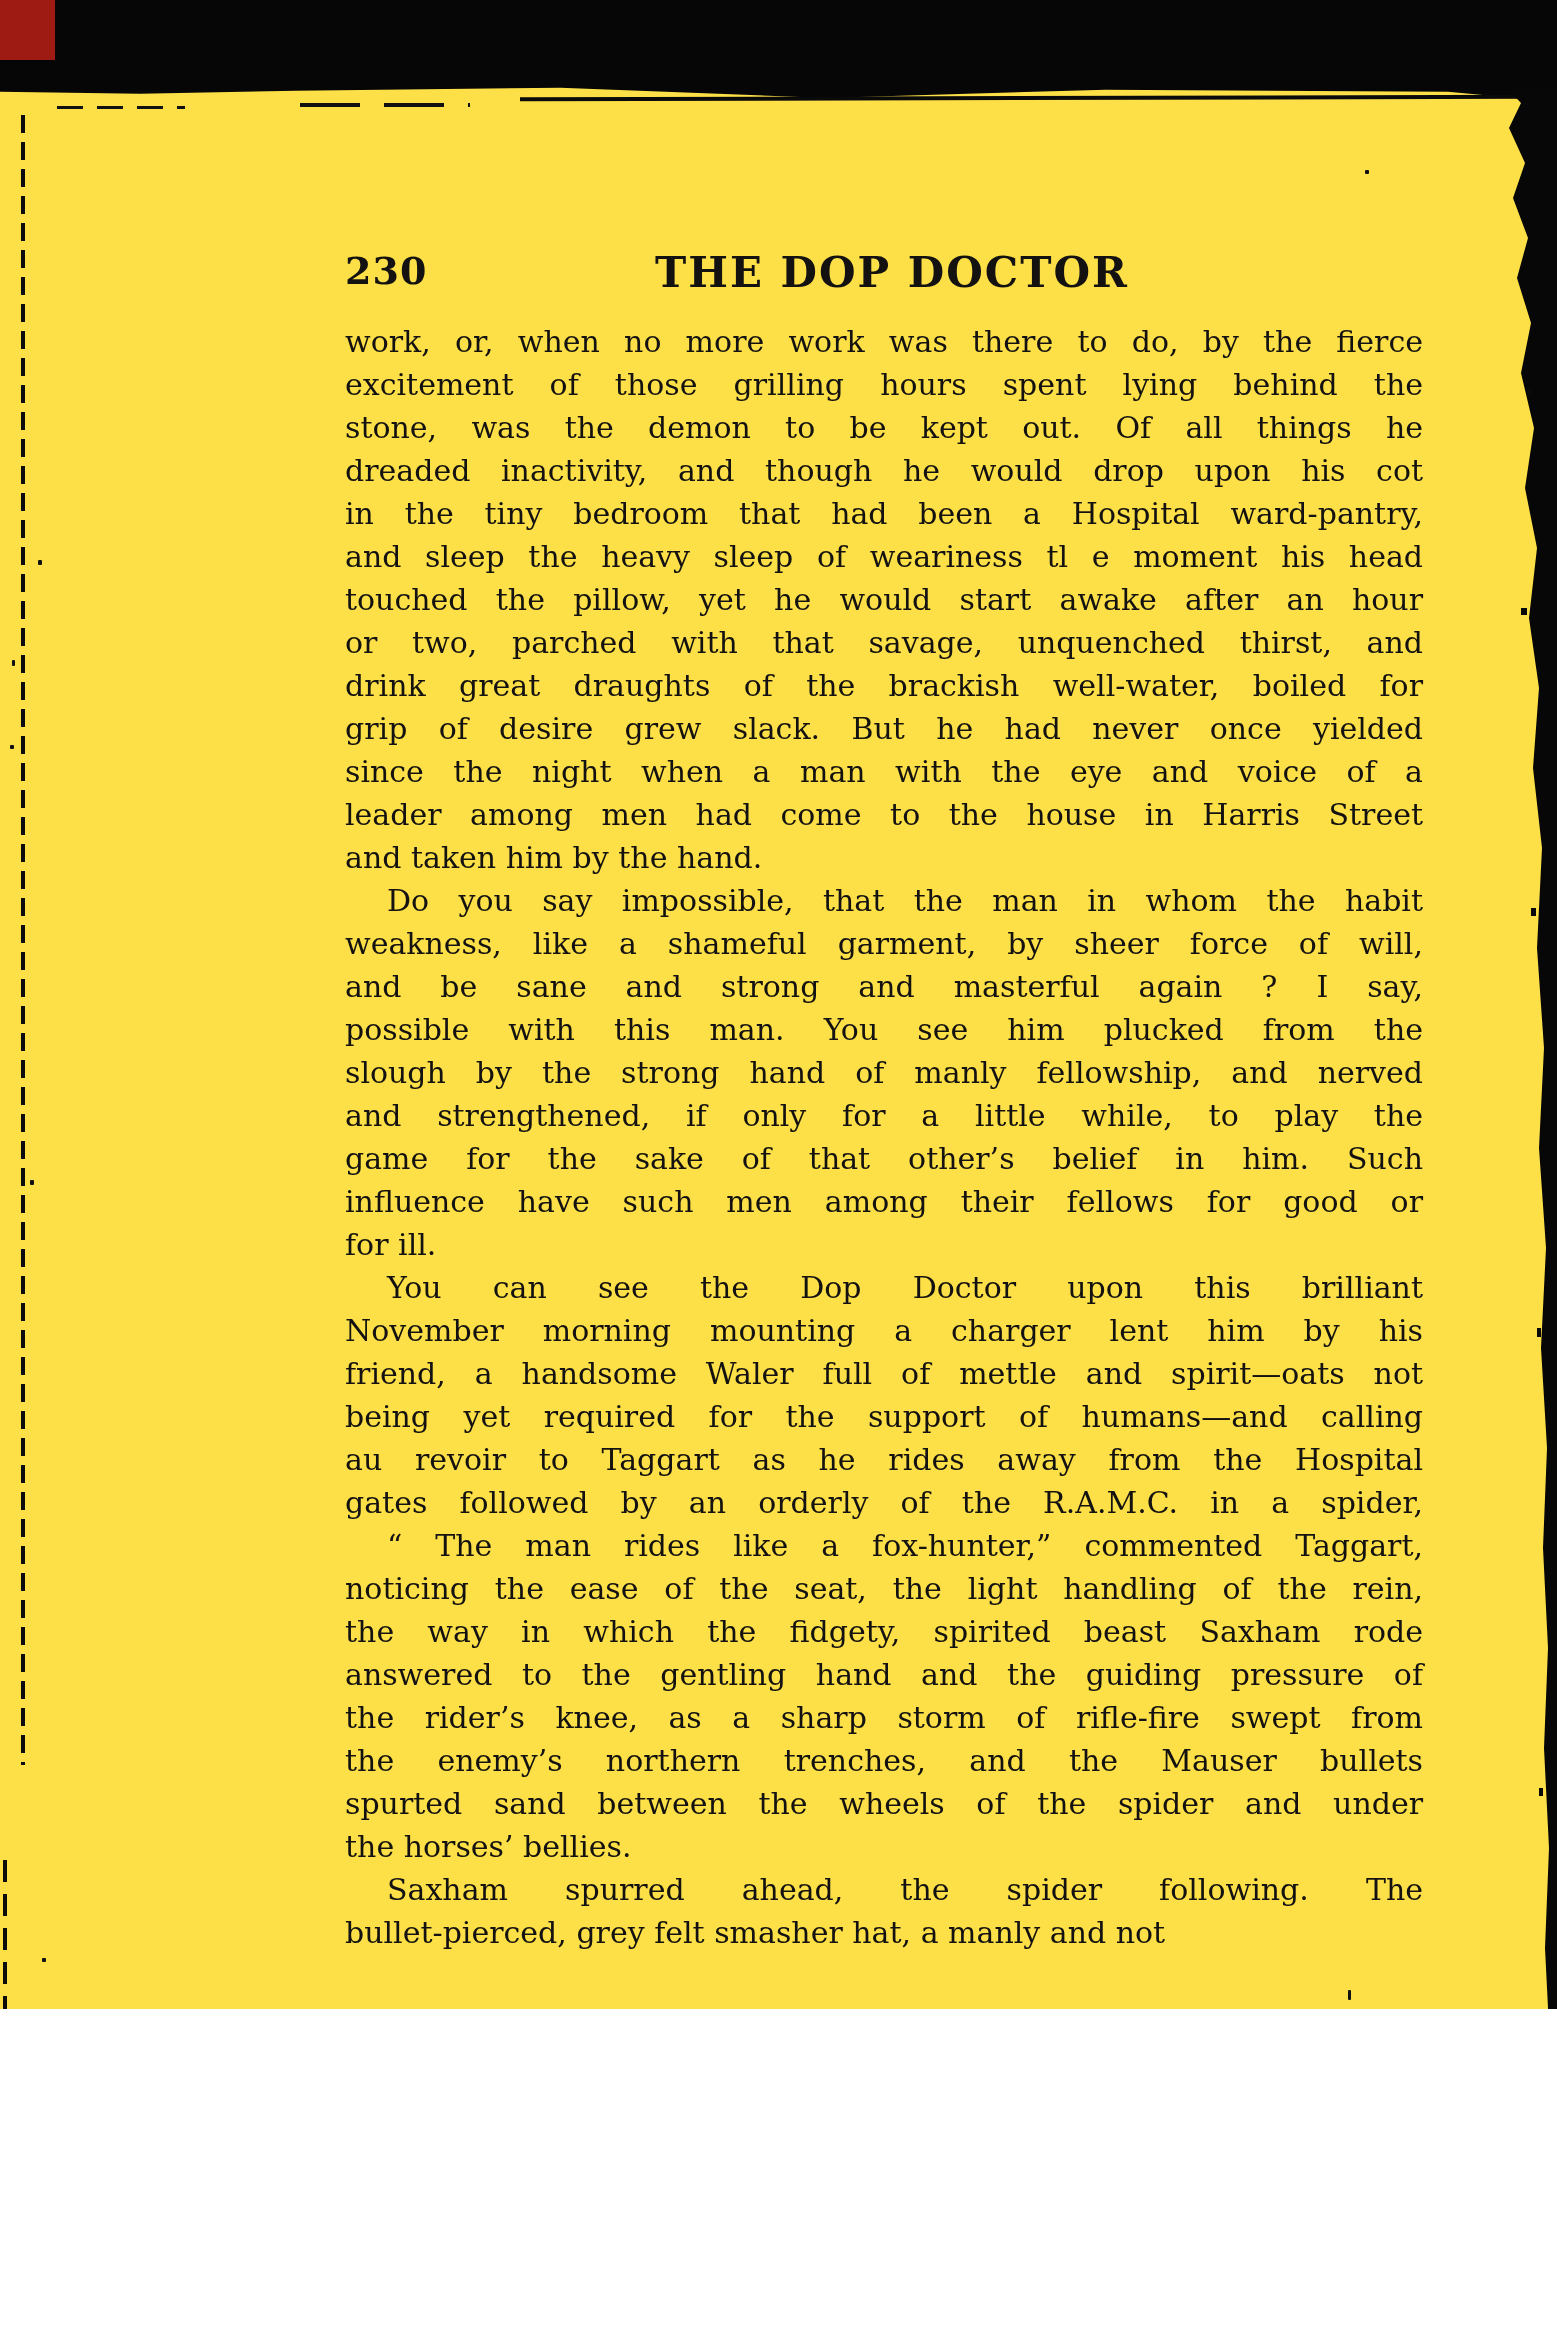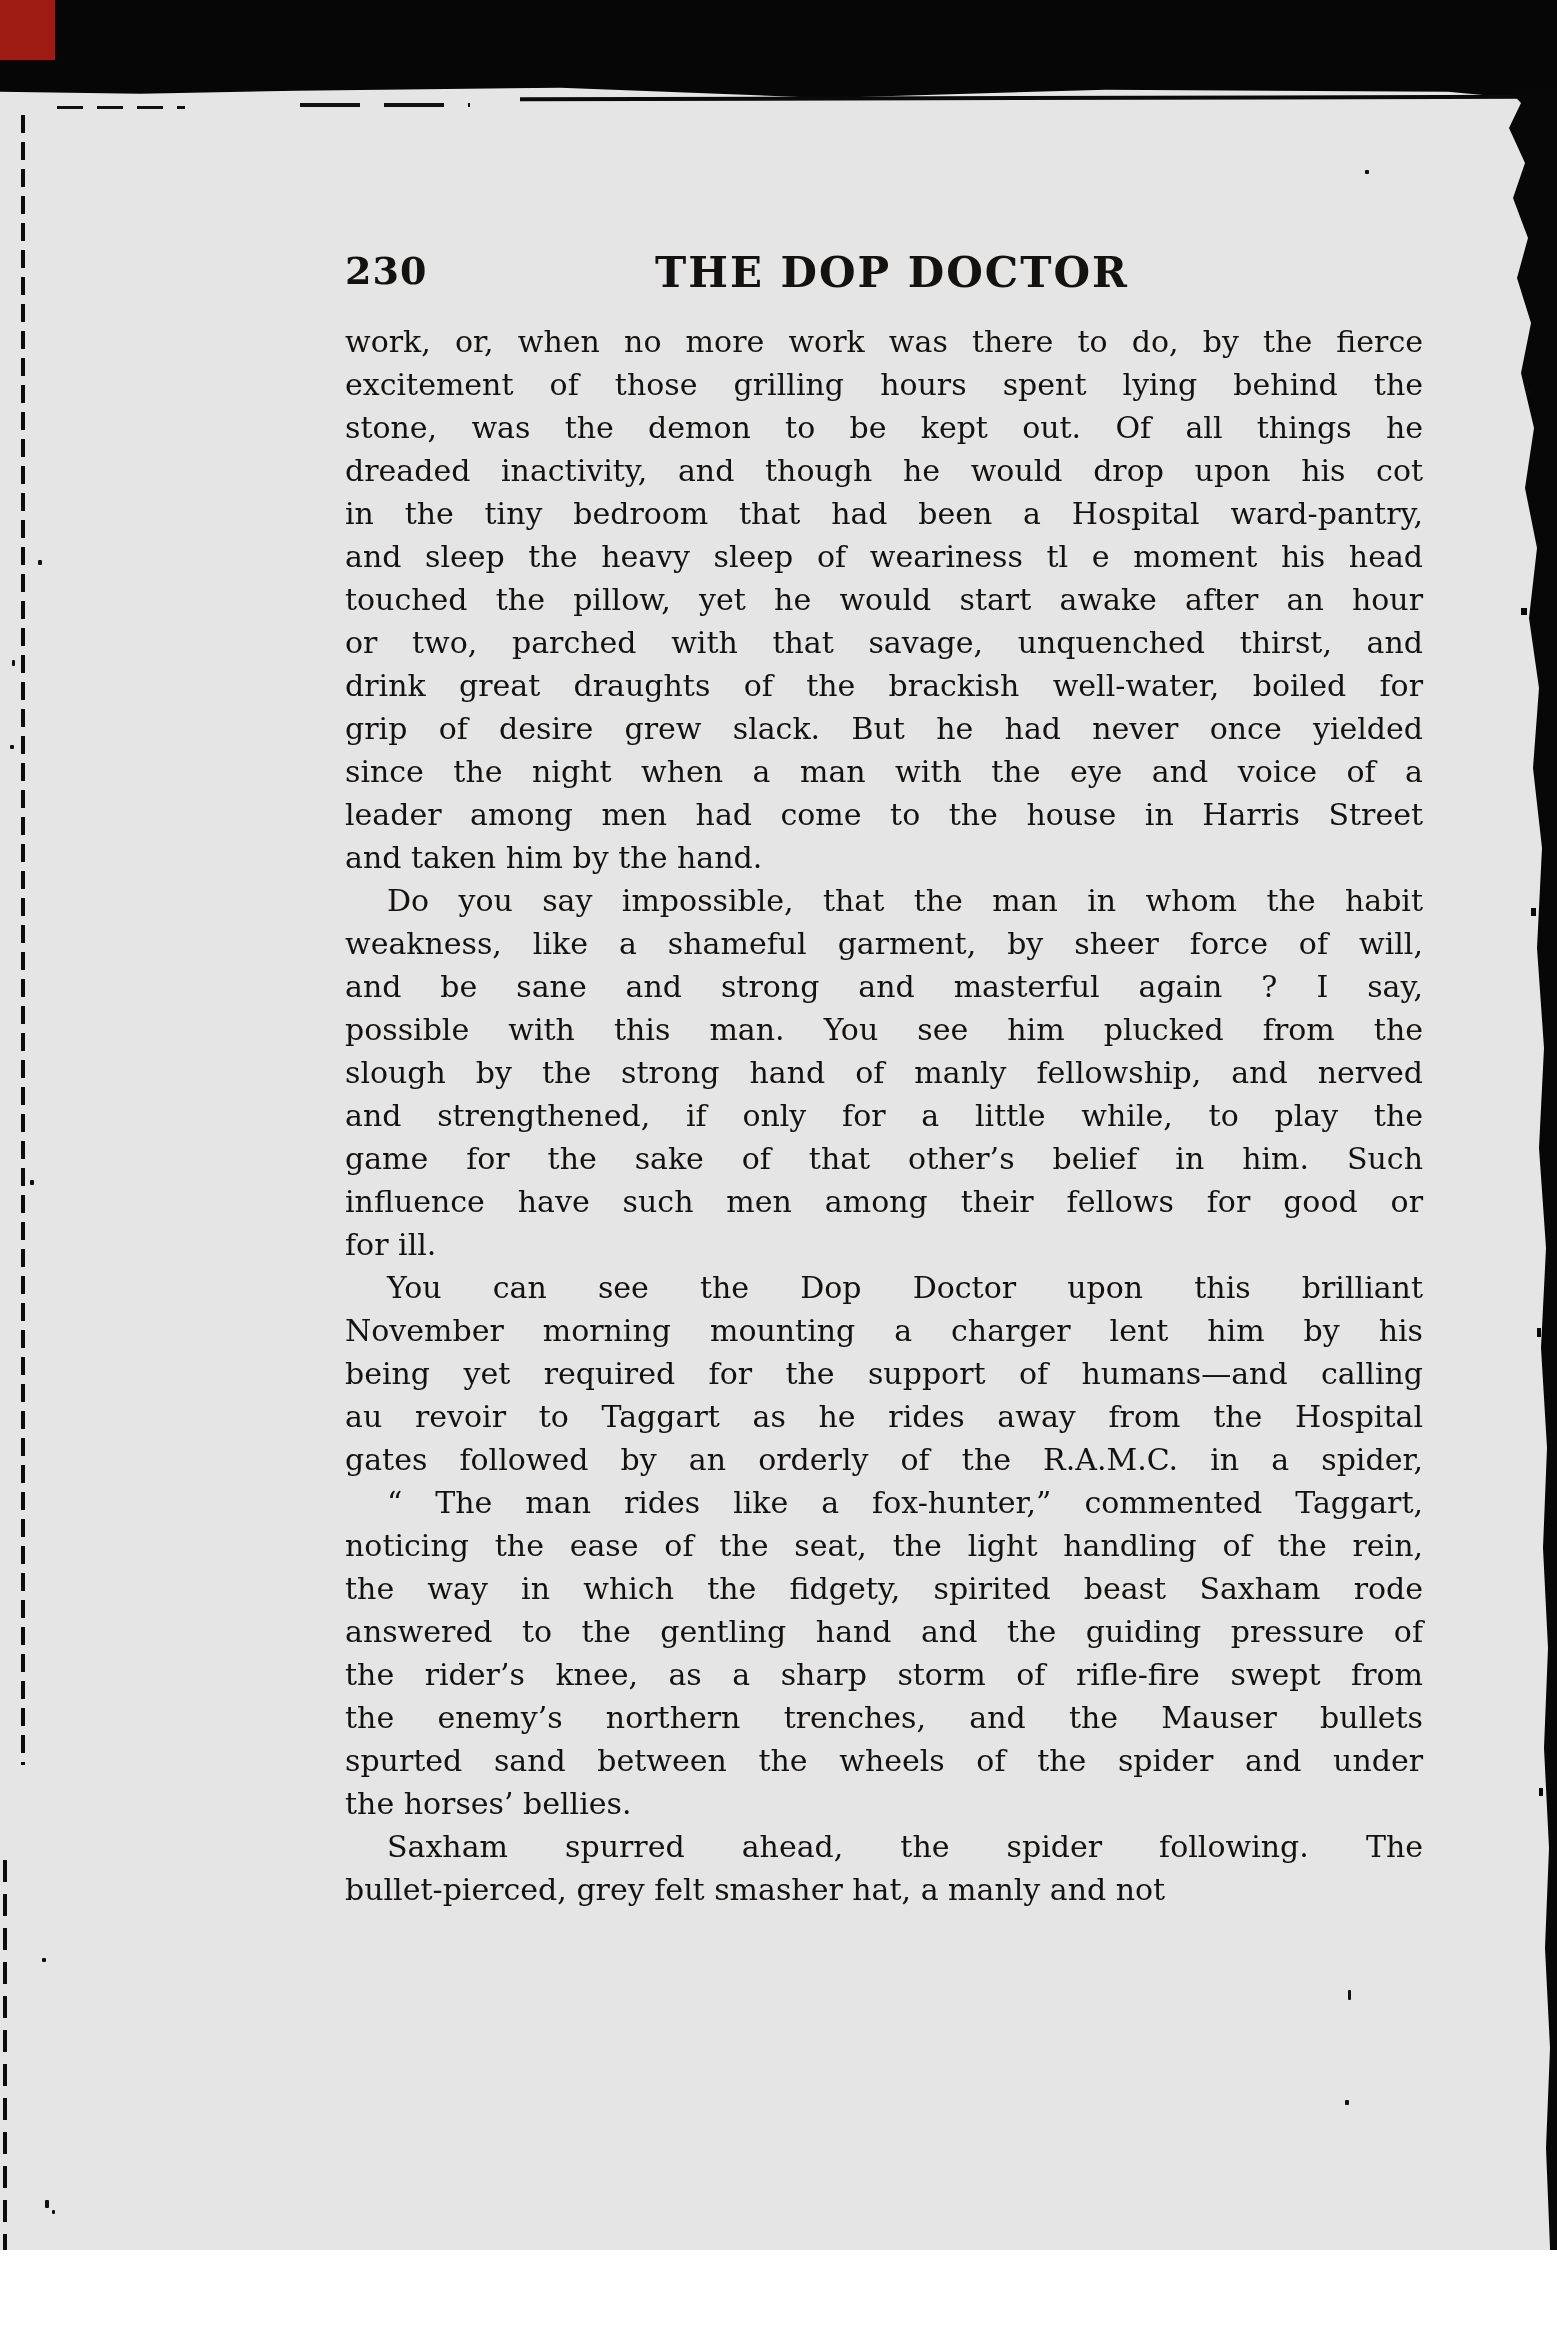--- a/index.html
+++ b/index.html
@@ -1,18 +1,18 @@
 <!DOCTYPE html>
 <html><head>
 <meta charset="utf-8">
 <style>
   html,body { margin:0; padding:0; background:#ffffff; }
   .page {
-    position:relative; width:1557px; height:2250px;
-    background:#e5e5e5; overflow:hidden;
+    position:relative; width:1557px; height:2009px;
+    background:#fde047; overflow:hidden;
     font-family:"DejaVu Serif","Liberation Serif",serif;
     color:#141210;
   }
 
   
   .top-band {
     position:absolute; left:0; top:0; width:1557px; height:102px;
     background:#060606;
     clip-path:polygon(0 0,100% 0,100% 100%,93% 90%,71% 88%,53% 96%,36% 86%,19% 89%,9% 92%,0 90%);
   }
@@ -116,20 +116,21 @@
       <div class="line">weakness, like a shameful garment, by sheer force of will,</div>
       <div class="line">and be sane and strong and masterful again ? I say,</div>
       <div class="line">possible with this man. You see him plucked from the</div>
       <div class="line">slough by the strong hand of manly fellowship, and nerved</div>
       <div class="line">and strengthened, if only for a little while, to play the</div>
       <div class="line">game for the sake of that other’s belief in him. Such</div>
       <div class="line">influence have such men among their fellows for good or</div>
       <div class="line last">for ill.</div>
       <div class="line indent">You can see the Dop Doctor upon this brilliant</div>
       <div class="line">November morning mounting a charger lent him by his</div>
+      <div class="line">friend, a handsome Waler full of mettle and spirit—oats not</div>
       <div class="line">being yet required for the support of humans—and calling</div>
       <div class="line">au revoir to Taggart as he rides away from the Hospital</div>
       <div class="line">gates followed by an orderly of the R.A.M.C. in a spider,</div>
       <div class="line indent">“ The man rides like a fox-hunter,” commented Taggart,</div>
       <div class="line">noticing the ease of the seat, the light handling of the rein,</div>
       <div class="line">the way in which the fidgety, spirited beast Saxham rode</div>
       <div class="line">answered to the gentling hand and the guiding pressure of</div>
       <div class="line">the rider’s knee, as a sharp storm of rifle-fire swept from</div>
       <div class="line">the enemy’s northern trenches, and the Mauser bullets</div>
       <div class="line">spurted sand between the wheels of the spider and under</div>

